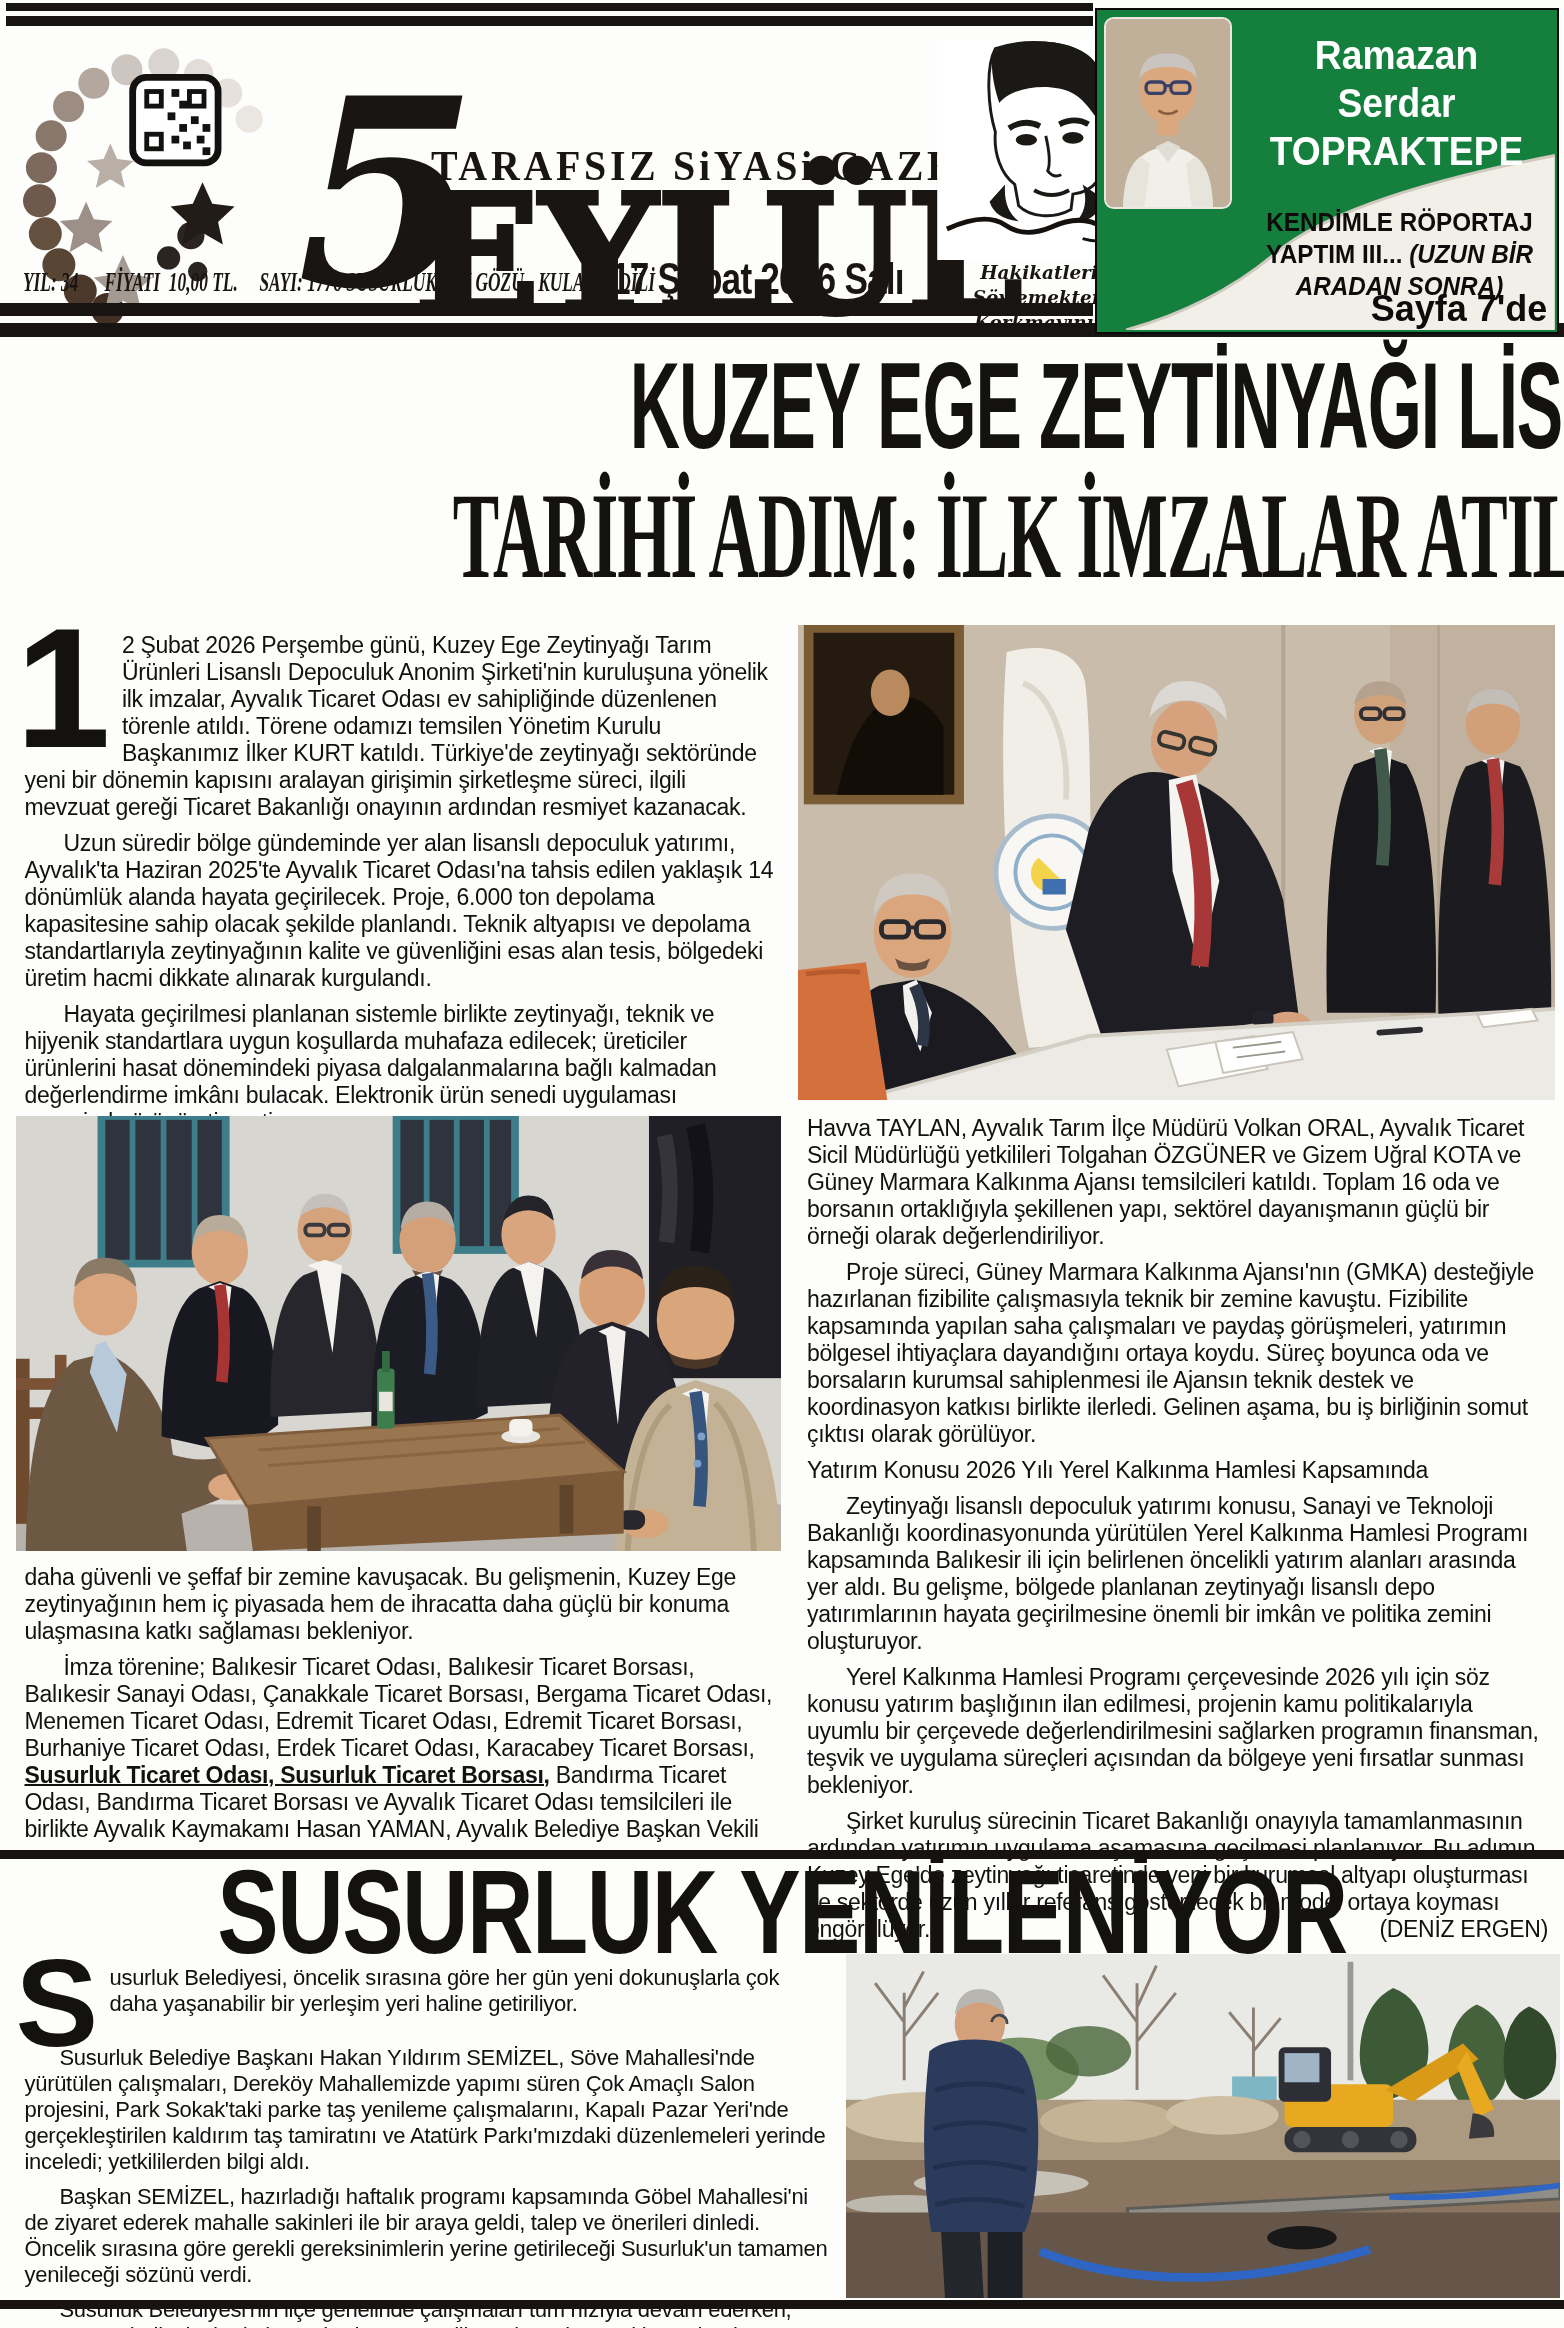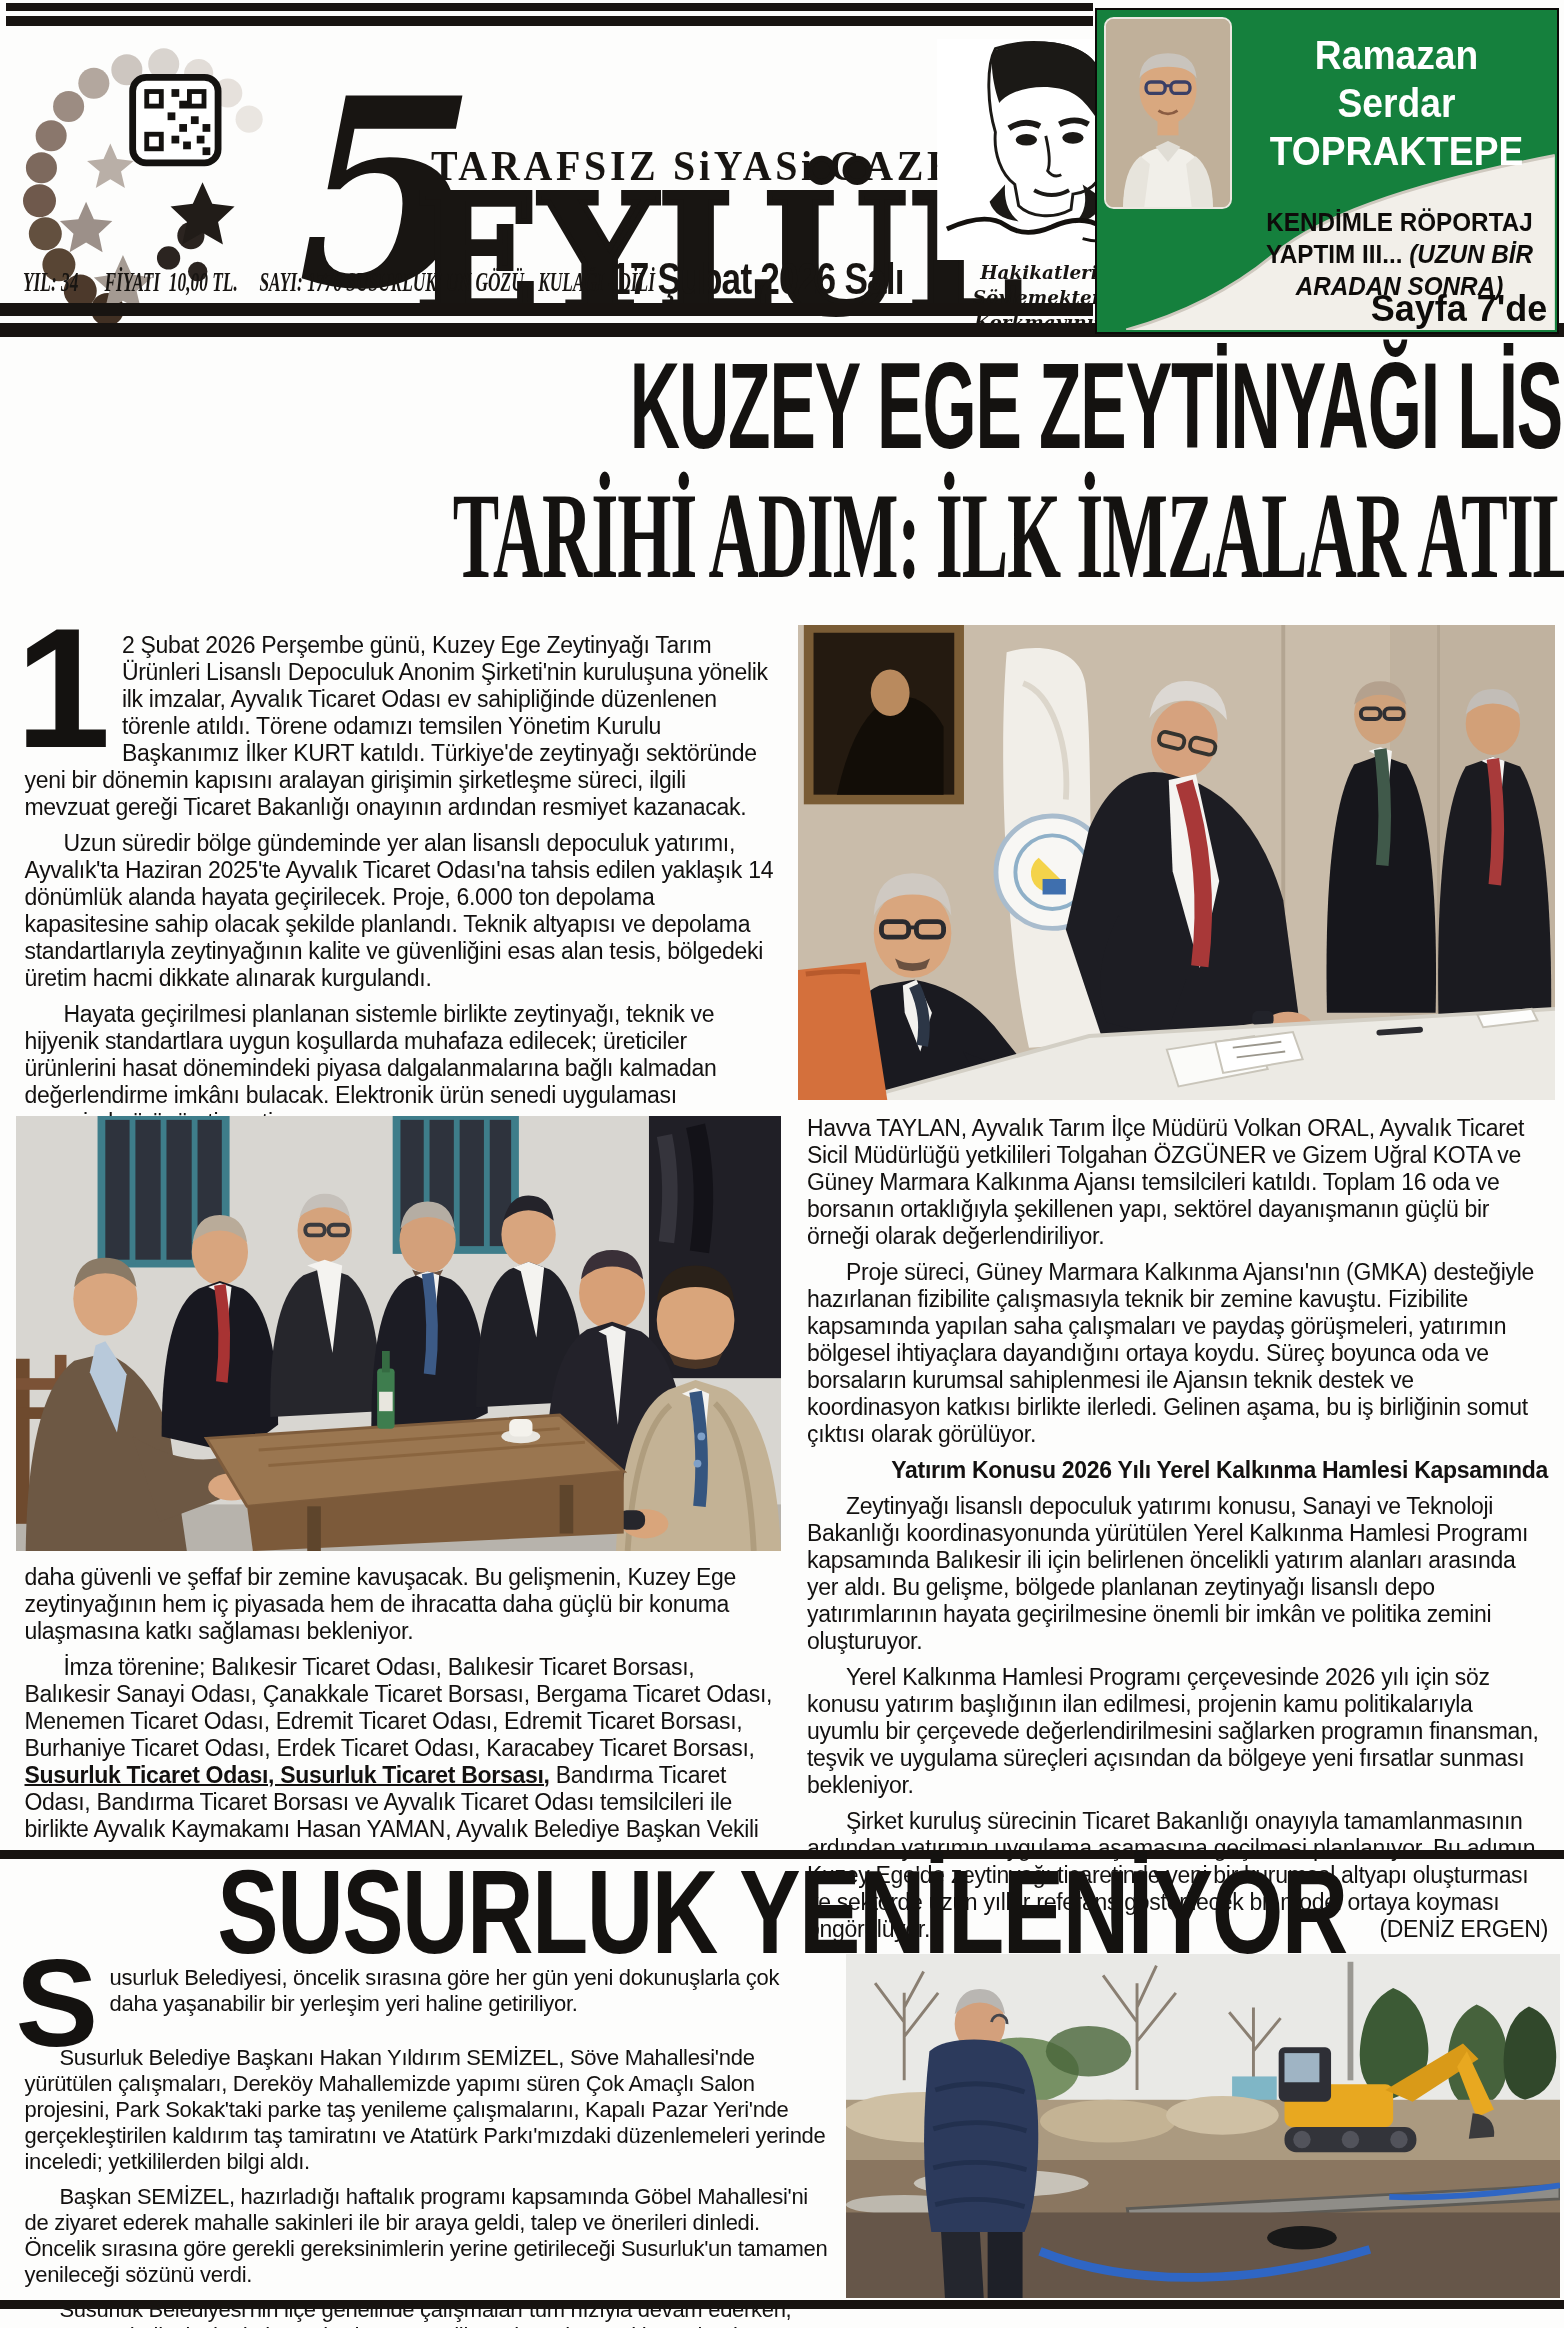--- a/index.html
+++ b/index.html
@@ -84,21 +84,21 @@
   
   .bodycol { position:absolute; font-size:23px; line-height:27px; letter-spacing:-0.3px;
              color:#131110; text-align:left; }
   .bodycol p { margin:9px; }
   .ind { text-indent:39px; }
   .dropcap {
     float:left; font-weight:bold; color:#141210; margin:5.8px 11.6px 0 0;
   }
   .dc-1 { font-size:171px; line-height:118px; }
   .dc-s { font-size:124px; line-height:83px; }
-  .subhead { font-weight:bold; text-align:right; }
+  .subhead { font-weight:normal; text-align:left; }
   .byline { float:right; font-weight:bold; font-weight:normal; }
   .boldu { font-weight:bold; text-decoration:underline; text-decoration-thickness:2.4px; }
 
   .col-left-top    { left:15.5px;  top:623px;  width:767px; height:481px; }
   .col-right       { left:798px; top:1106px; width:759px; height:743px; }
   .col-left-bottom { left:15.5px;  top:1555px; width:767px; height:293px; }
   .story-b-text    { left:15.5px;  top:1956px; width:821px; height:345px; font-size:22px; line-height:26px; }
   .story-b-text .ind { text-indent:35px; }
 
   .rule { position:absolute; background:#171310; }

